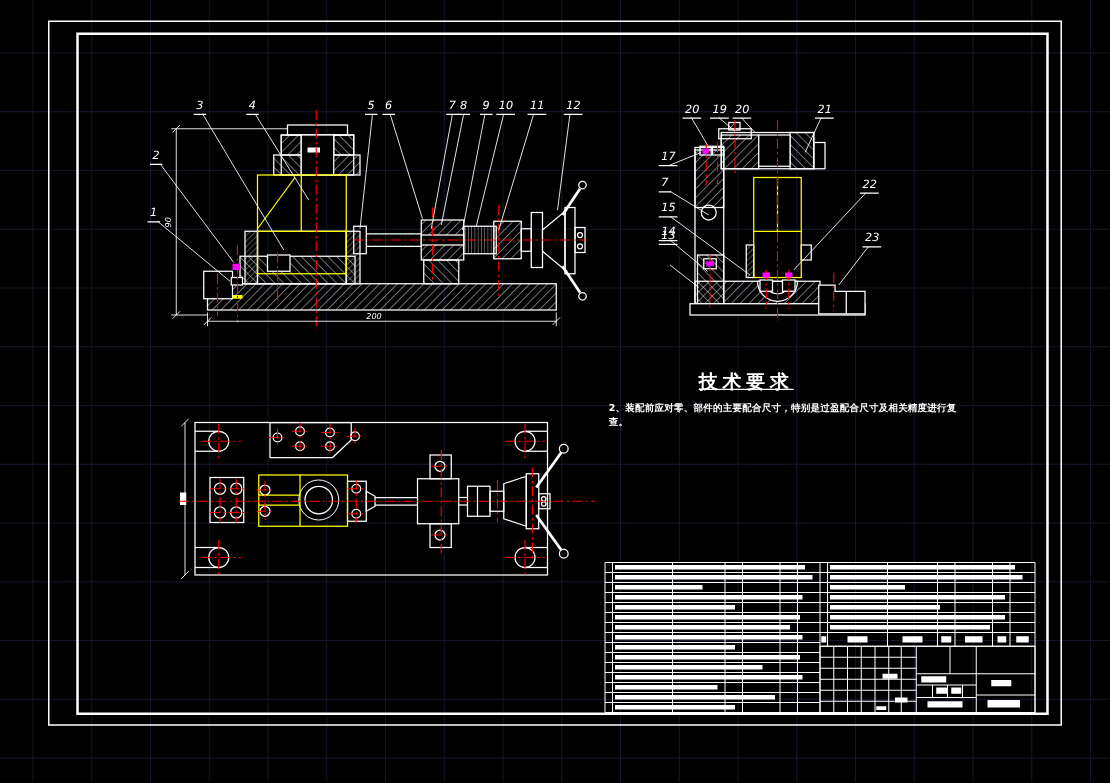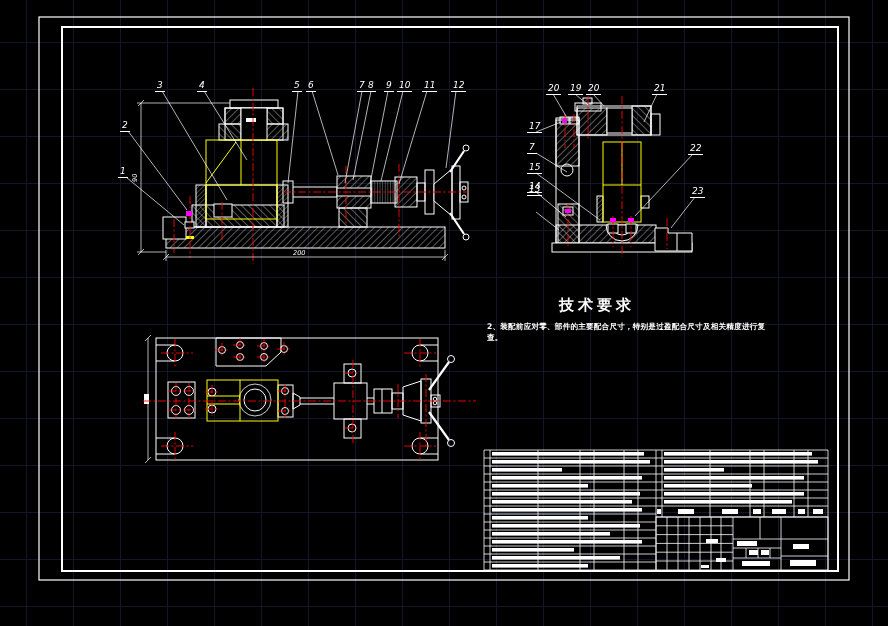--- a/index.html
+++ b/index.html
@@ -6,21 +6,21 @@
   #stage{position:relative;width:888px;height:626px;overflow:hidden;
     background-color:#000;
     background-image:linear-gradient(#131729 1px,transparent 1px),
                      linear-gradient(90deg,#131729 1px,transparent 1px);
     background-size:47px 47px;background-position:-21px -5px;
     font-family:"DejaVu Sans",sans-serif;}
   #cad{position:absolute;left:0;top:0;}
   .co{position:absolute;color:#fff;font-size:9px;font-style:italic;line-height:10px;
       border-bottom:1px solid #fff;padding:0 2px 1px 2px;}
   .tech{position:absolute;left:487px;top:296px;width:281px;color:#fff;}
-  .tech-title{font-size:15px;font-weight:bold;letter-spacing:4px;padding-left:72px;margin-bottom:6px;}
+  .tech-title{font-size:15px;font-weight:bold;letter-spacing:4px;padding-left:72px;margin-bottom:6px;text-decoration:underline;}
   .tech p{margin:0 0 1px 0;font-size:7.6px;font-weight:bold;line-height:11.4px;letter-spacing:0.2px;}
 </style>
 </head>
 <body>
 
 <div id="stage">
 
 <svg id="cad" width="888" height="626" viewBox="0 0 888 626">
   <defs>
     <pattern id="hA" patternUnits="userSpaceOnUse" width="5" height="5" patternTransform="rotate(45)">

